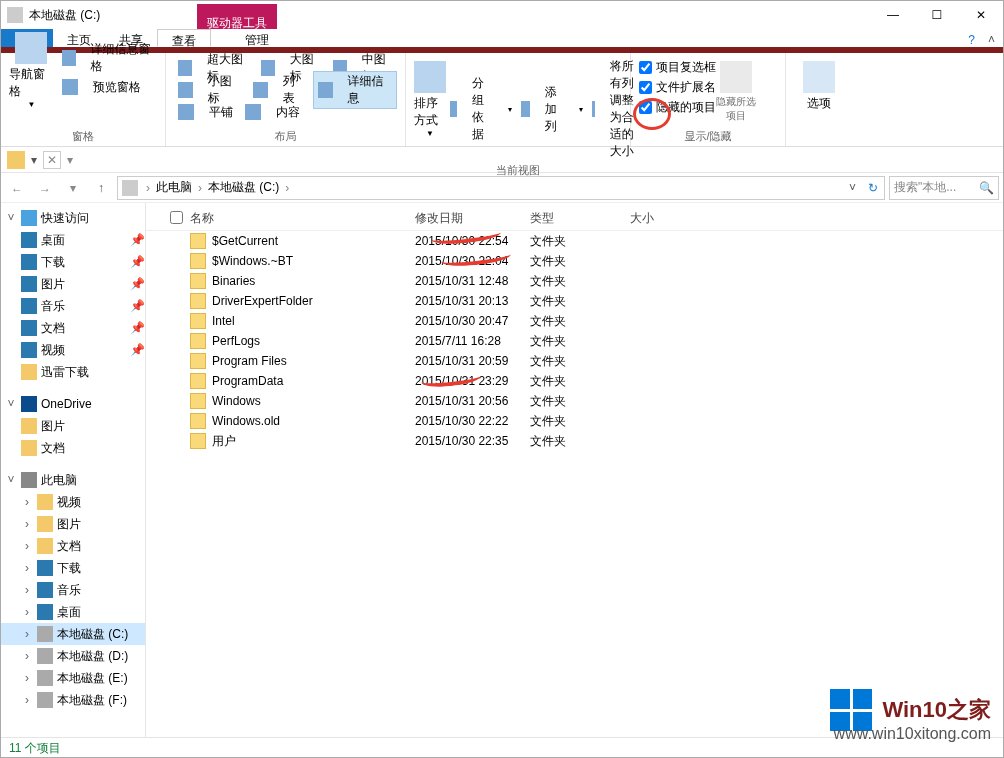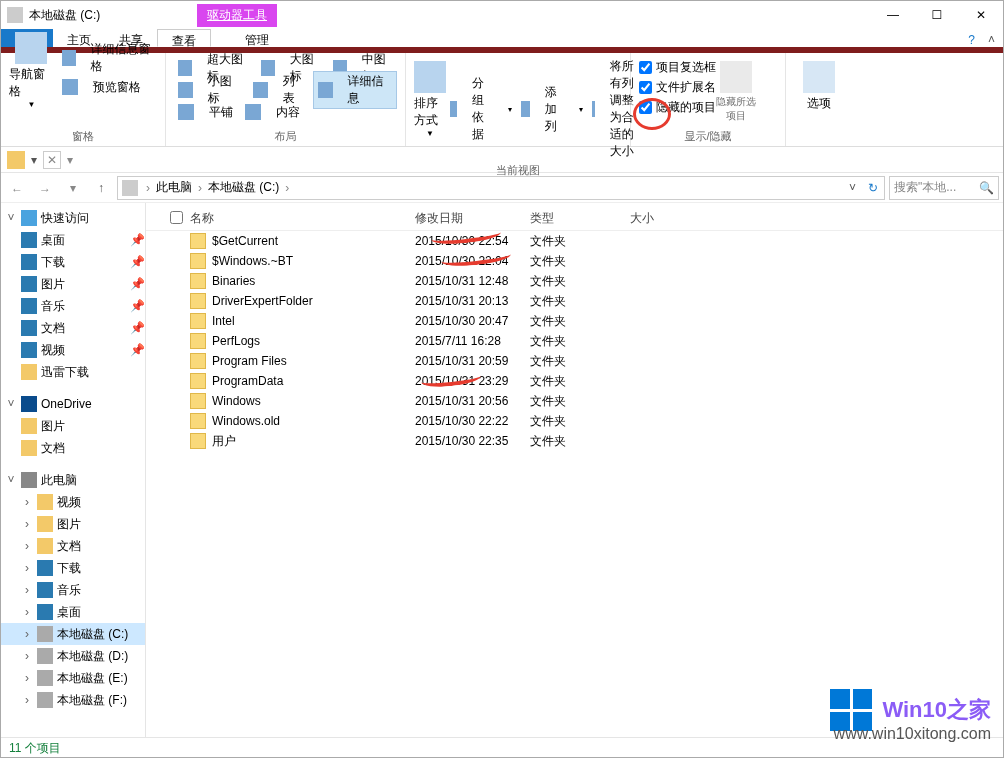--- a/index.html
+++ b/index.html
@@ -1,20 +1,20 @@
 <!DOCTYPE html>
 <html><head>
 <meta charset="utf-8">
 <style>
 * { margin: 0; padding: 0; box-sizing: border-box; font-family: "Microsoft YaHei", "Segoe UI", sans-serif; }
 body { width: 1004px; height: 758px; background: #fff; font-size: 12px; color: #000; position: relative; overflow: hidden; border:1px solid #aaa;}
 .titlebar { height: 28px; display: flex; align-items: center; padding-left: 6px; background: #fff; }
 .titlebar .ticon { width: 16px; height: 16px; background: #ccc; margin-right: 6px; display:inline-block;}
 .titlebar .title { flex: 0 0 auto; }
-.titlebar .ctx-tab { position:absolute; left:196px; top:3px; background:#d946ef; color:#fff; padding:3px 10px; font-size:12px;text-decoration:underline;}
+.titlebar .ctx-tab { position:absolute; left:196px; top:3px; background:#be185d; color:#fff; padding:11px 10px; font-size:12px;}
 .winbtns { position:absolute; right:0; top:0; display:flex;}
 .winbtns div { width:44px; height:28px; display:flex; align-items:center; justify-content:center; font-family:Arial; }
 .ribbontabs { height: 24px; display: flex; align-items: stretch; border-bottom:6px solid #7f1d1d; background:#fff; position:relative;}
 .ribbontabs .tab { padding: 3px 14px; cursor: default; }
 .ribbontabs .tab.file { background: #1979ca; color: #fff; }
 .ribbontabs .tab.active { border:1px solid #ccc; border-bottom:1px solid #fff; background:#fff; }
 .ribbontabs .help { position:absolute; right:28px; top:4px; color:#1979ca; font-family:Arial;}
 .ribbontabs .collapse { position:absolute; right:8px; top:4px; color:#555;}
 .ribbon { height: 94px; background:#fff; border-bottom:1px solid #ddd; display:flex; }
 .rgroup { border-right:1px solid #e5e5e5; padding:4px 8px 2px 8px; display:flex; flex-direction:column; position:relative; }
@@ -57,21 +57,21 @@
 .col-n{width:225px;} .col-d{width:115px;} .col-t{width:100px;} .col-s{width:80px;}
 .frow { display:flex; align-items:center; height:20px; padding-left:44px; }
 .frow .ficon{width:16px;height:16px;background:#f9d97a;margin-right:6px;border:1px solid #e0b84a;}
 .statusbar { height:22px; border-top:1px solid #e5e5e5; display:flex; align-items:center; padding:0 8px; color:#15803d;}
 .annot { position:absolute; pointer-events:none; }
 .circle { width:38px; height:32px; border:3px solid #e63b2e; border-radius:50%; }
 .stroke { width:70px; height:14px; border-bottom:4px solid #e63b2e; border-radius:0 0 50% 50%; transform:rotate(-6deg);}
 .watermark { position:absolute; right:12px; bottom:26px; display:flex; align-items:center; gap:10px; }
 .watermark .wlogo { width:42px; height:42px; display:grid; grid-template-columns:1fr 1fr; grid-template-rows:1fr 1fr; gap:3px;}
 .watermark .wlogo div{background:#0078d7;}
-.watermark .wtxt { font-size:22px; font-weight:600; color:#8b5cf6;}
+.watermark .wtxt { font-size:22px; font-weight:600; color:#7f1d1d;}
 .watermark .wurl { font-size:16px; color:#555; position:absolute; right:0; bottom:-12px;}
 </style>
 </head>
 <body>
 
 <div class="titlebar">
   <span class="ticon"></span>
   <span class="title">本地磁盘 (C:)</span>
   <span class="ctx-tab">驱动器工具</span>
   <div class="winbtns">

